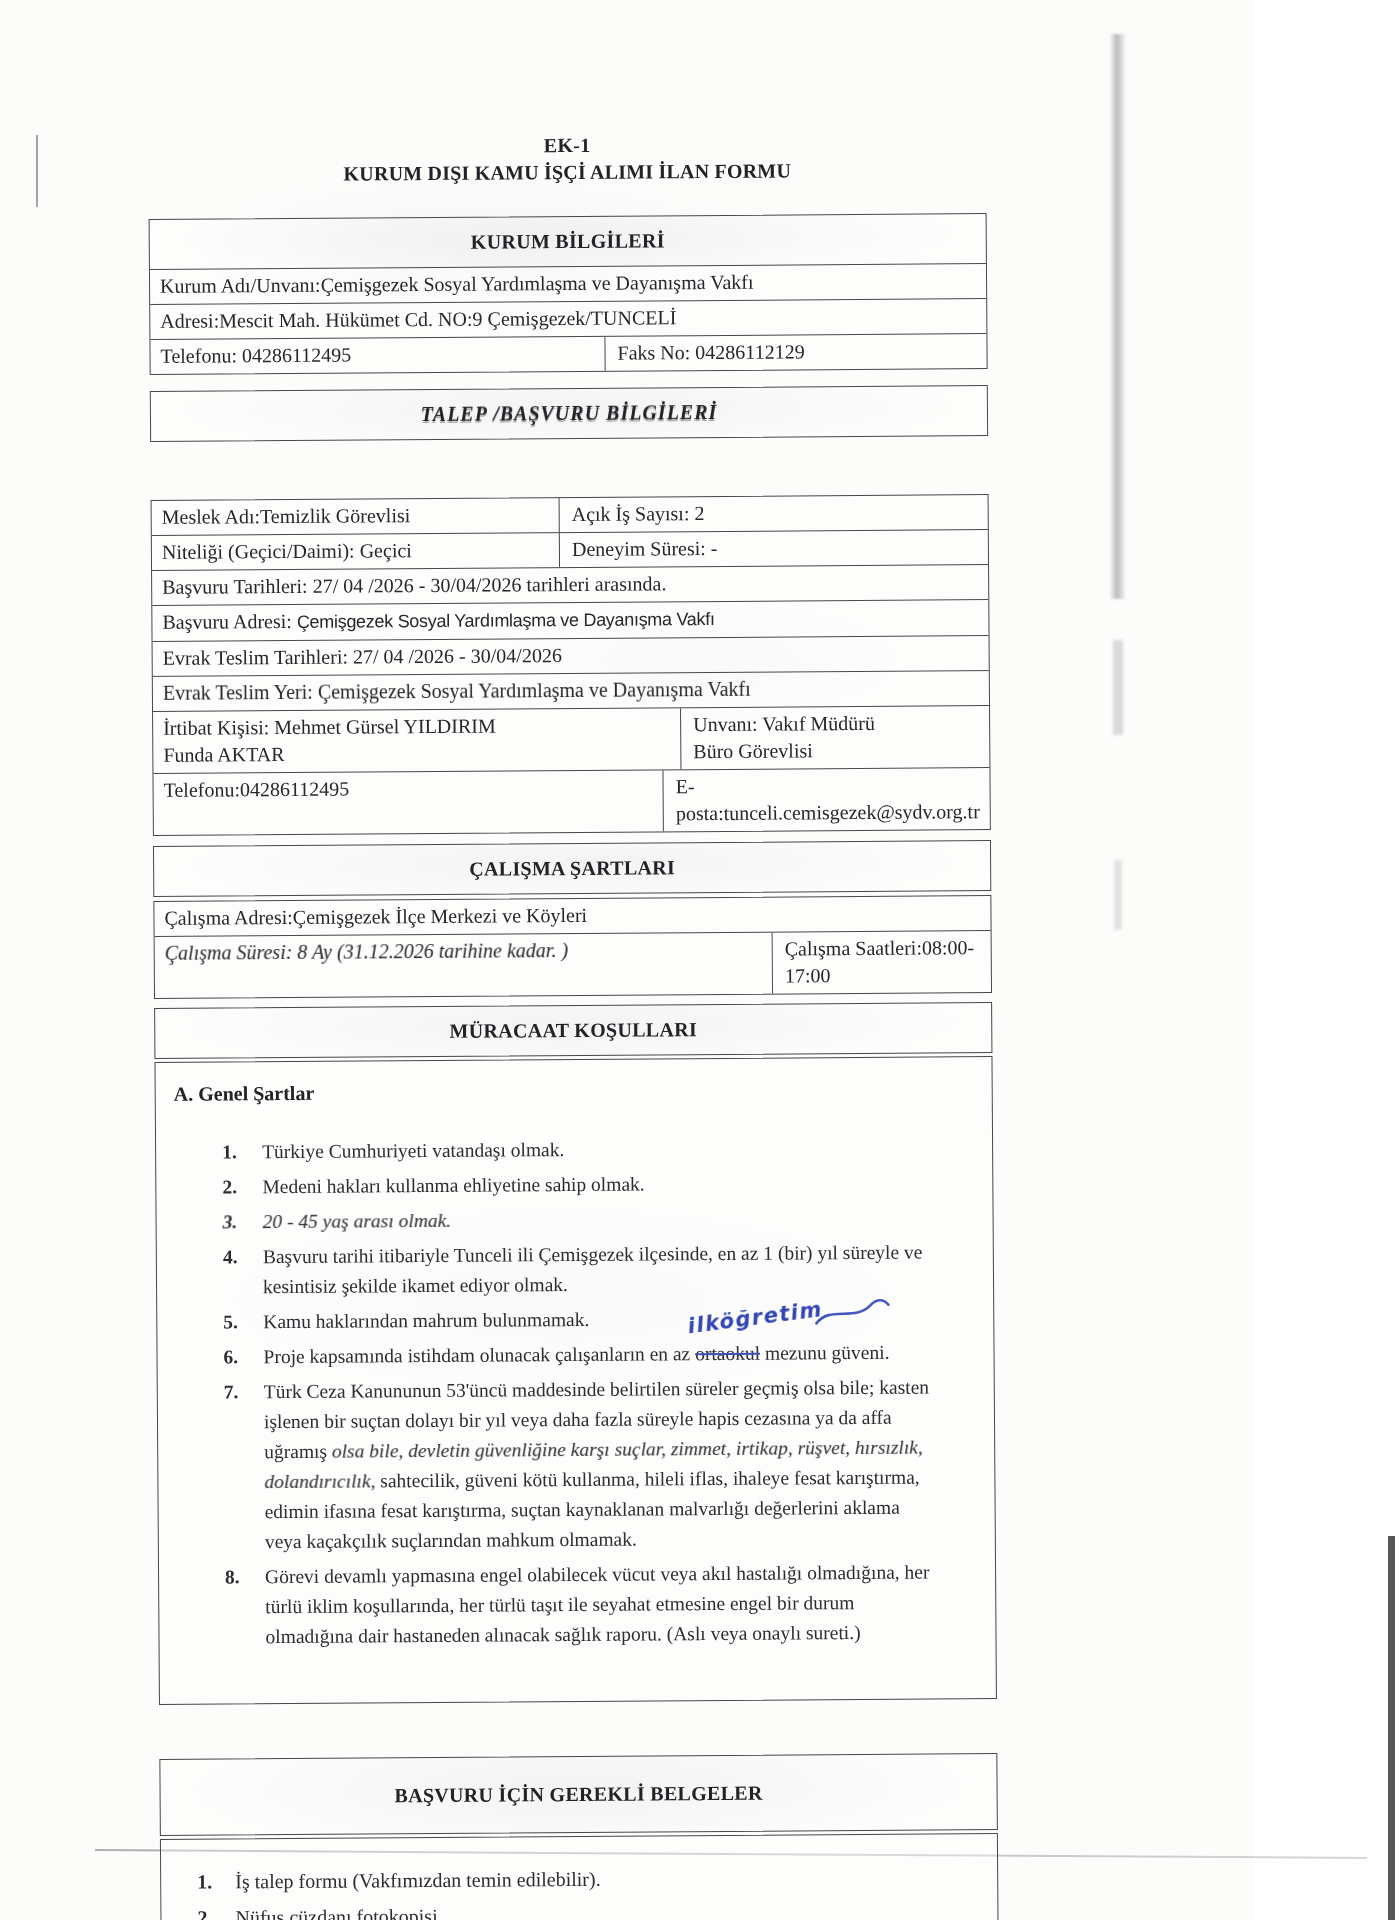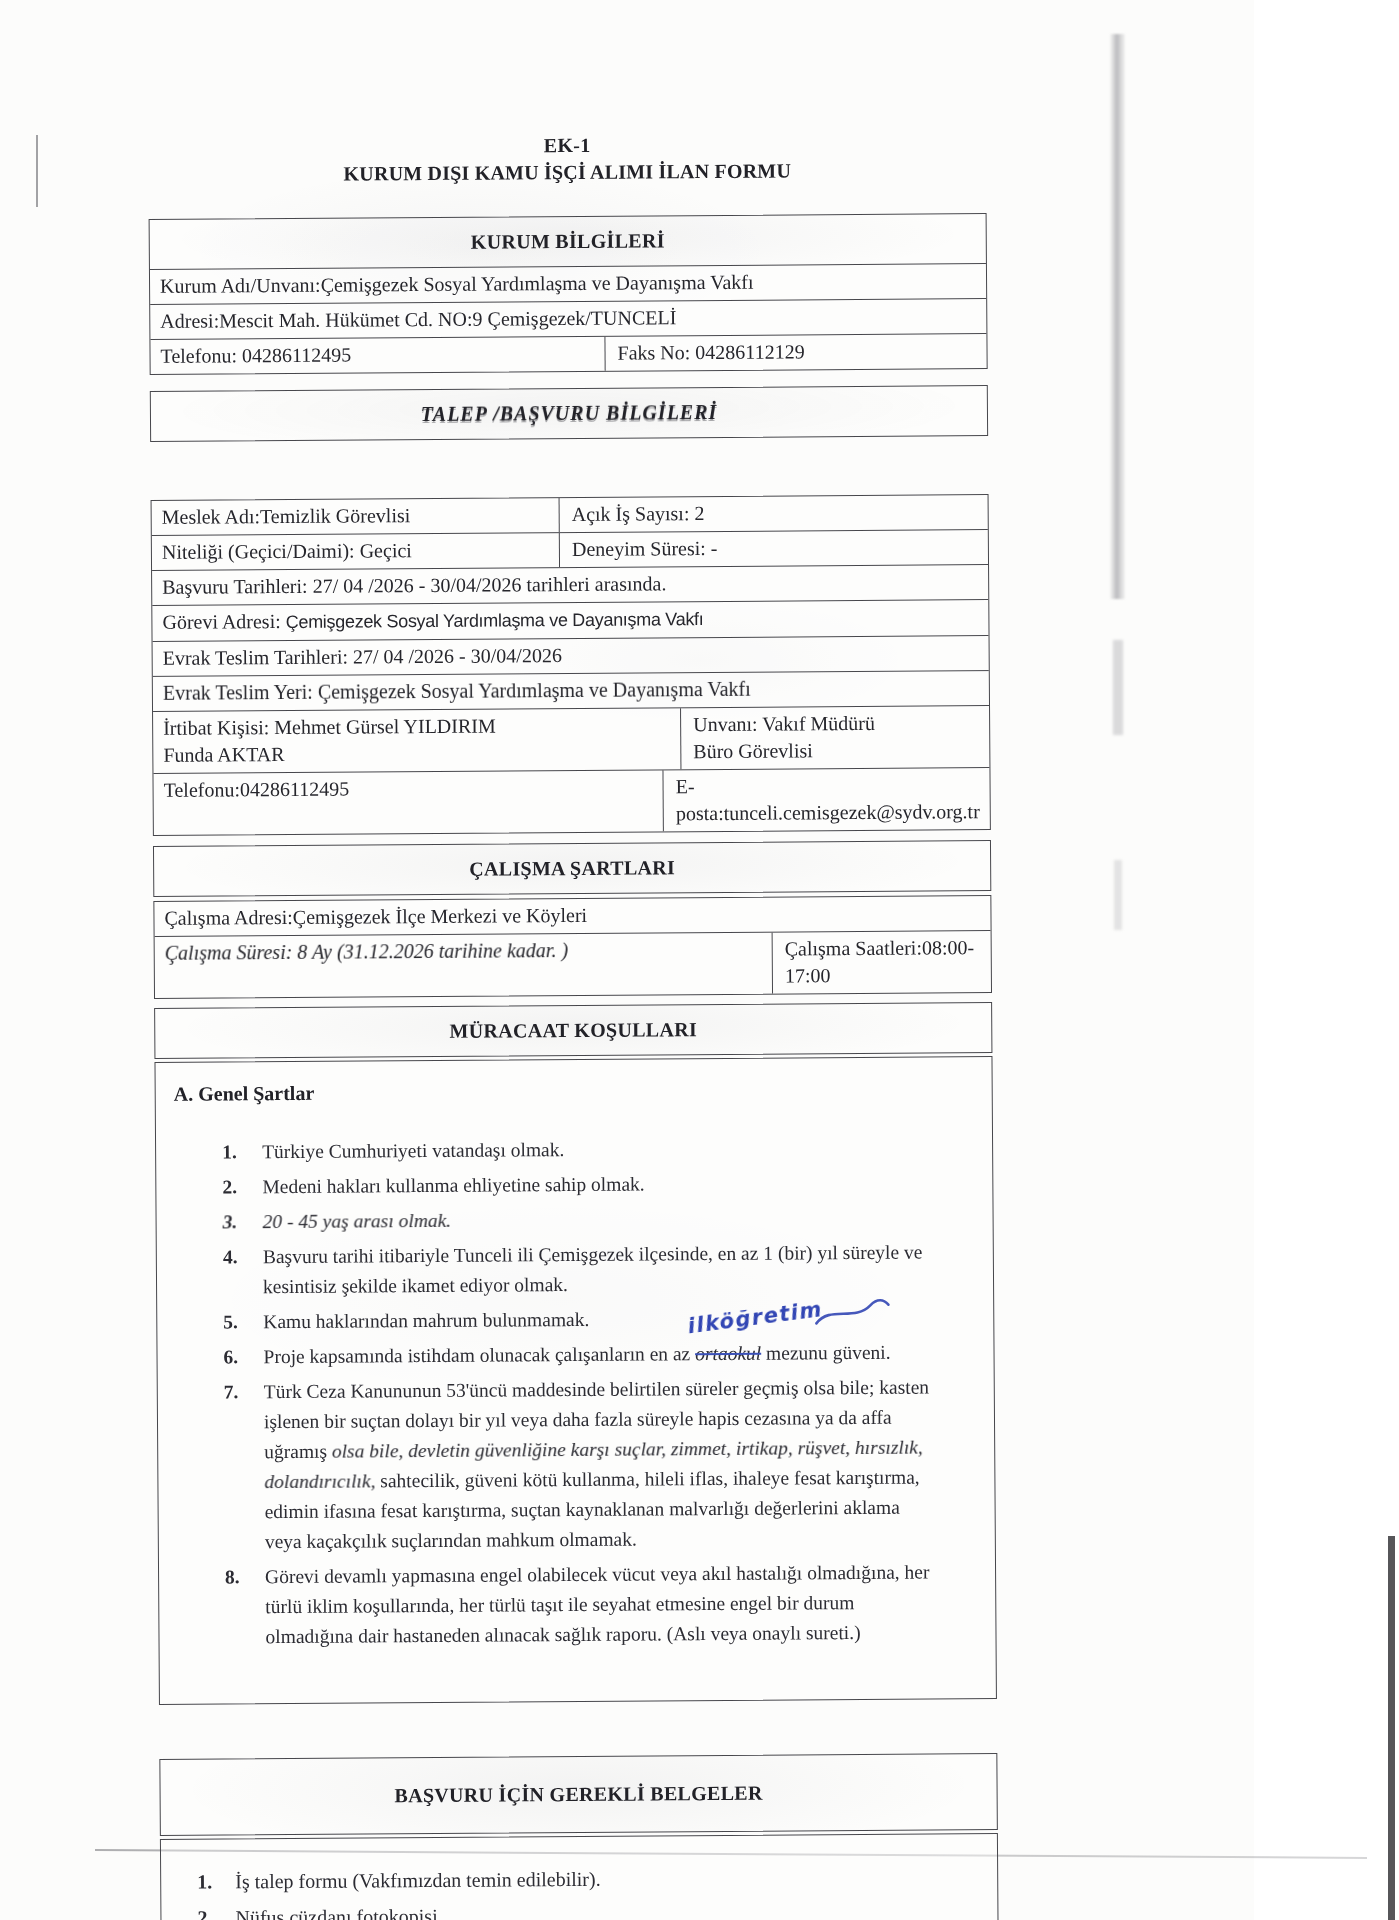--- a/index.html
+++ b/index.html
@@ -63,21 +63,20 @@
   .glist { padding-left:50px; }
   .glist .li { display:flex; font-size:19.5px; line-height:30px; margin-bottom:5px; color:#2c2c33; }
   .glist .num { width:40px; flex:none; font-weight:bold; }
   .glist .li-text { flex:1; padding-right:30px; }
 
   .struck-wrap { position:relative; white-space:nowrap; }
   .struck {
     text-decoration:line-through;
     text-decoration-thickness:2.4px;
     text-decoration-color:#3b51b8;
-    font-style:italic;
   }
   .handwrite {
     position:absolute; left:-8px; top:-40px;
     color:#3246b4;
     font-family:"DejaVu Sans", sans-serif;
     font-style:italic; font-weight:bold;
     font-size:21px; letter-spacing:1.5px;
     transform:rotate(-7deg); white-space:nowrap;
     filter:blur(0.3px);
   }
@@ -153,21 +152,21 @@
     <div class="box mb10">
       <div class="row first split">
         <div class="cl w-meslek">Meslek Adı:Temizlik Görevlisi</div>
         <div class="cr">Açık İş Sayısı: 2</div>
       </div>
       <div class="row split">
         <div class="cl w-meslek">Niteliği (Geçici/Daimi): Geçici</div>
         <div class="cr">Deneyim Süresi: -</div>
       </div>
       <div class="row">Başvuru Tarihleri: 27/ 04 /2026 - 30/04/2026 tarihleri arasında.</div>
-      <div class="row"><span>Görevi Adresi: </span><span class="sans">Çemişgezek Sosyal Yardımlaşma ve Dayanışma Vakfı</span></div>
+      <div class="row"><span>Başvuru Adresi: </span><span class="sans">Çemişgezek Sosyal Yardımlaşma ve Dayanışma Vakfı</span></div>
       <div class="row">Evrak Teslim Tarihleri: 27/ 04 /2026 - 30/04/2026</div>
       <div class="row smear-light">Evrak Teslim Yeri: Çemişgezek Sosyal Yardımlaşma ve Dayanışma Vakfı</div>
       <div class="row split">
         <div class="cl w-irtibat">
           <div>İrtibat Kişisi: Mehmet Gürsel YILDIRIM</div>
           <div>Funda AKTAR</div>
         </div>
         <div class="cr">
           <div>Unvanı: Vakıf Müdürü</div>
           <div>Büro Görevlisi</div>

